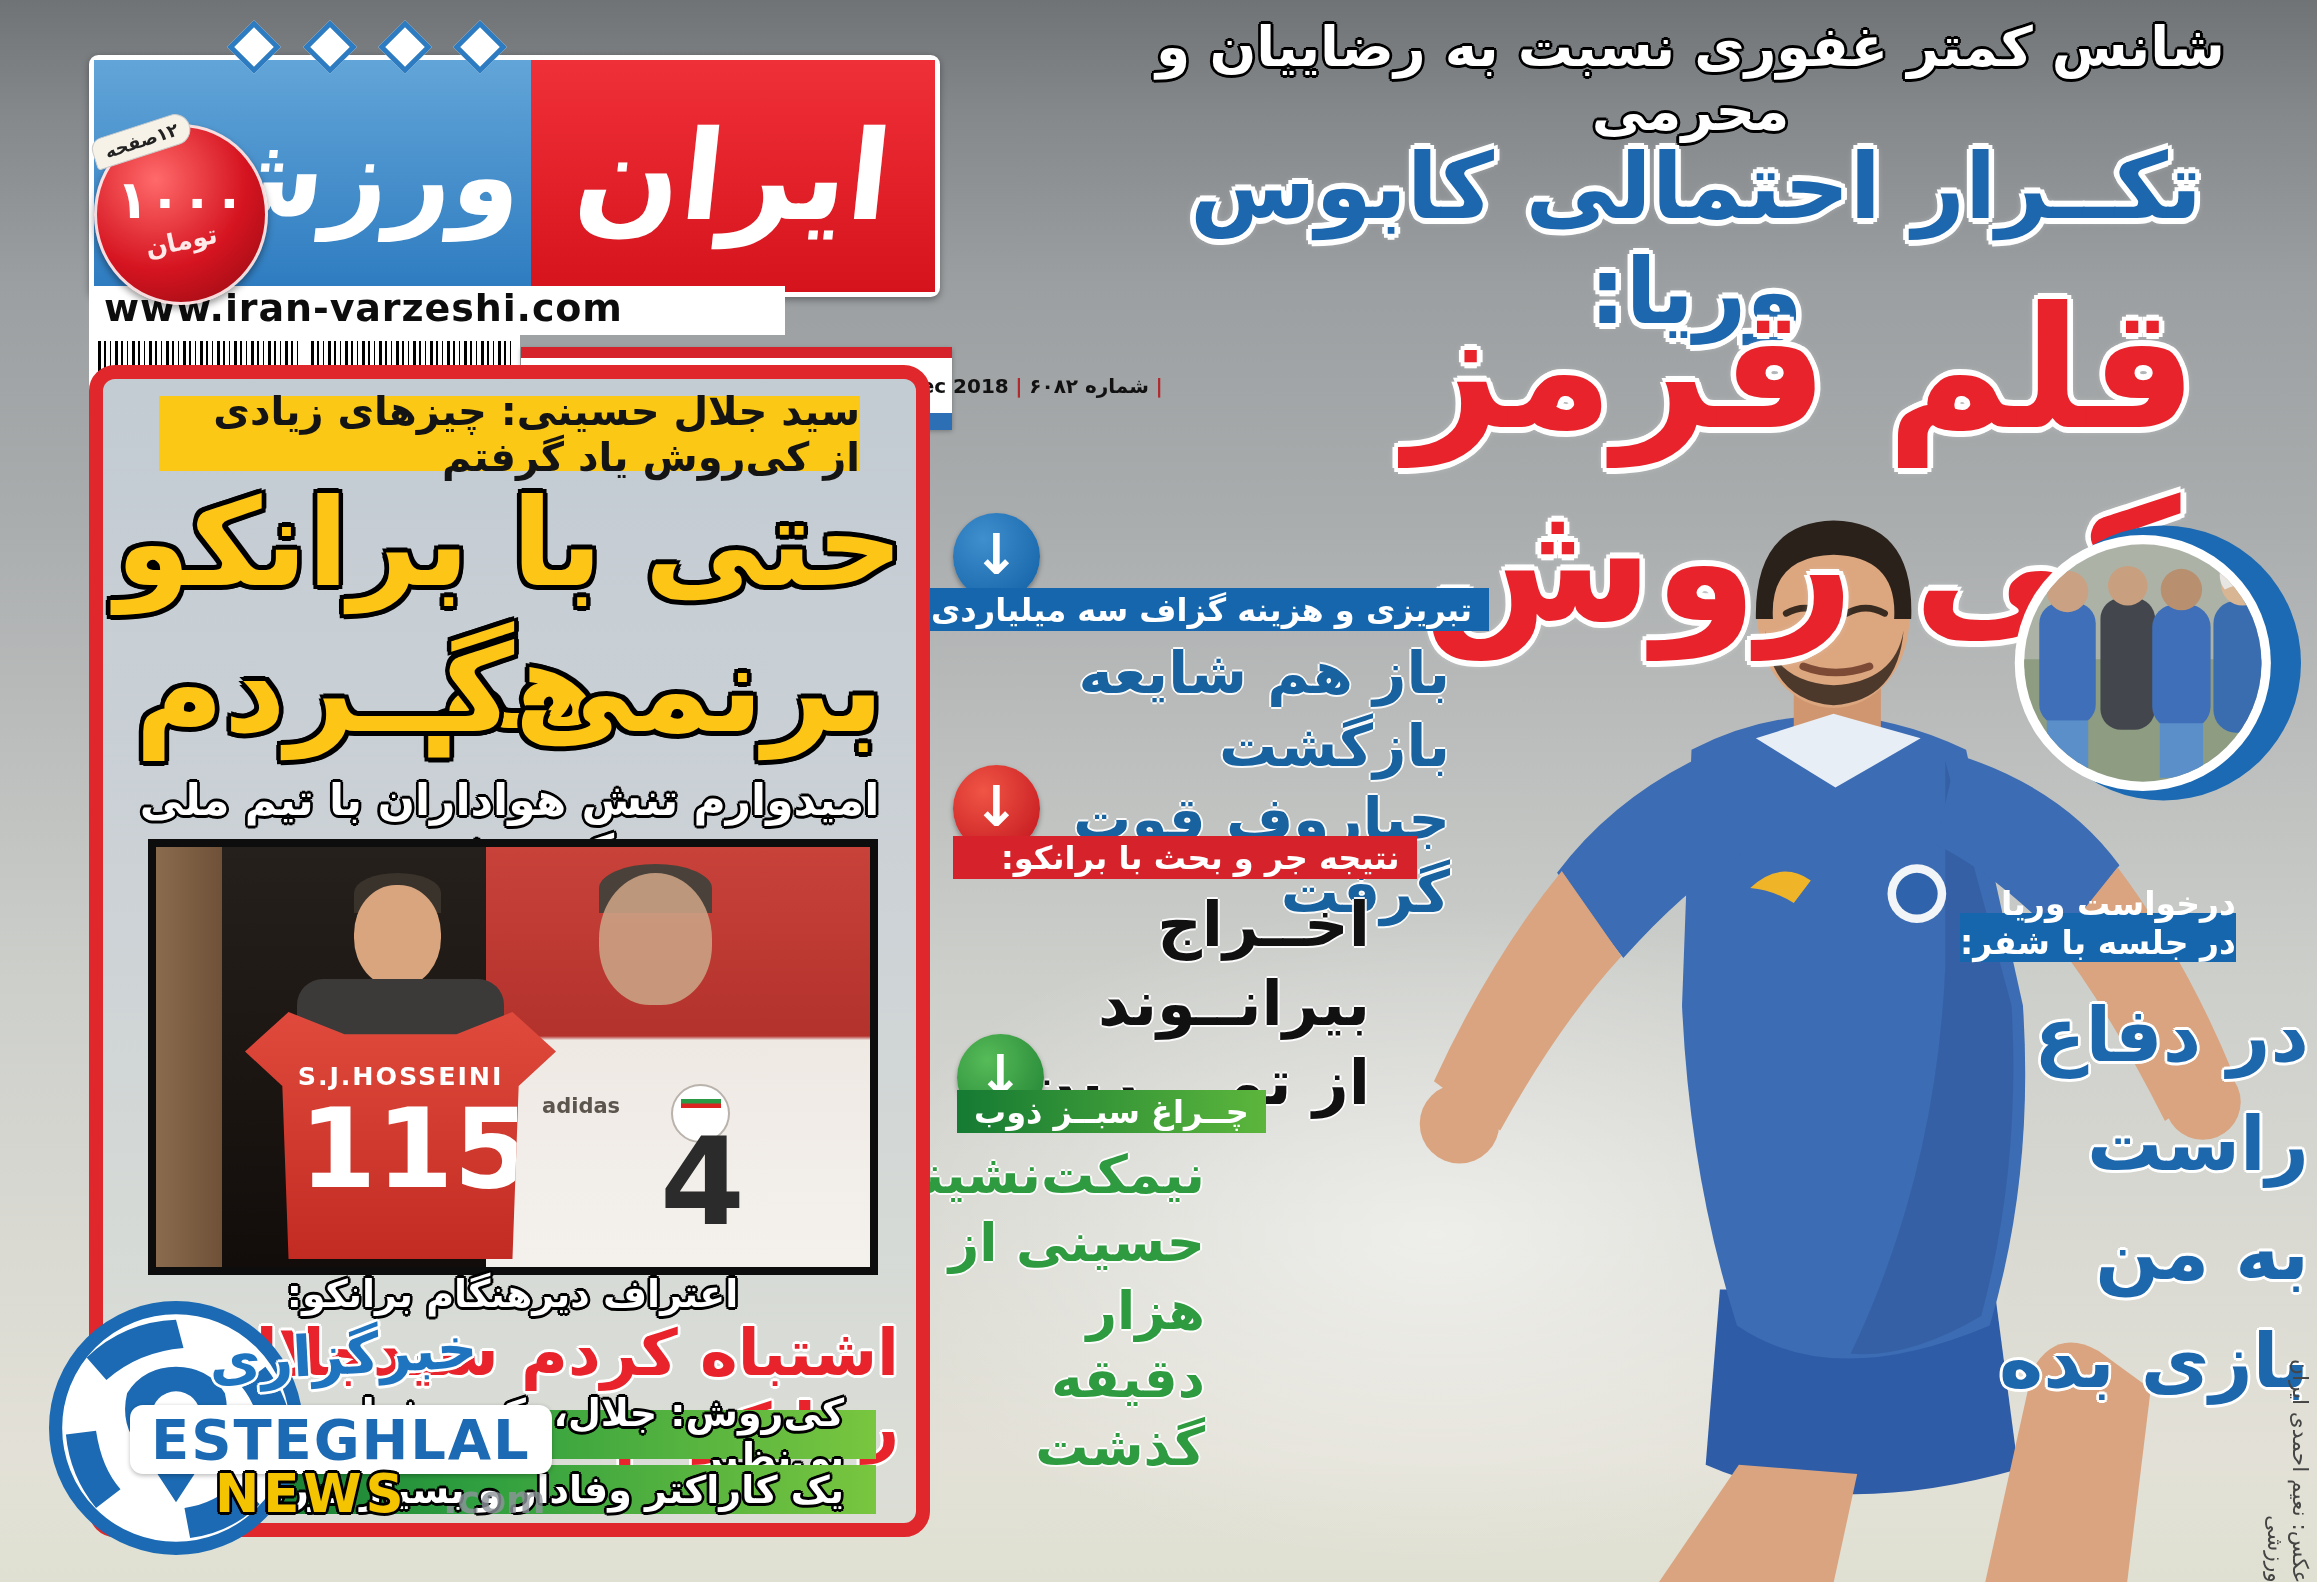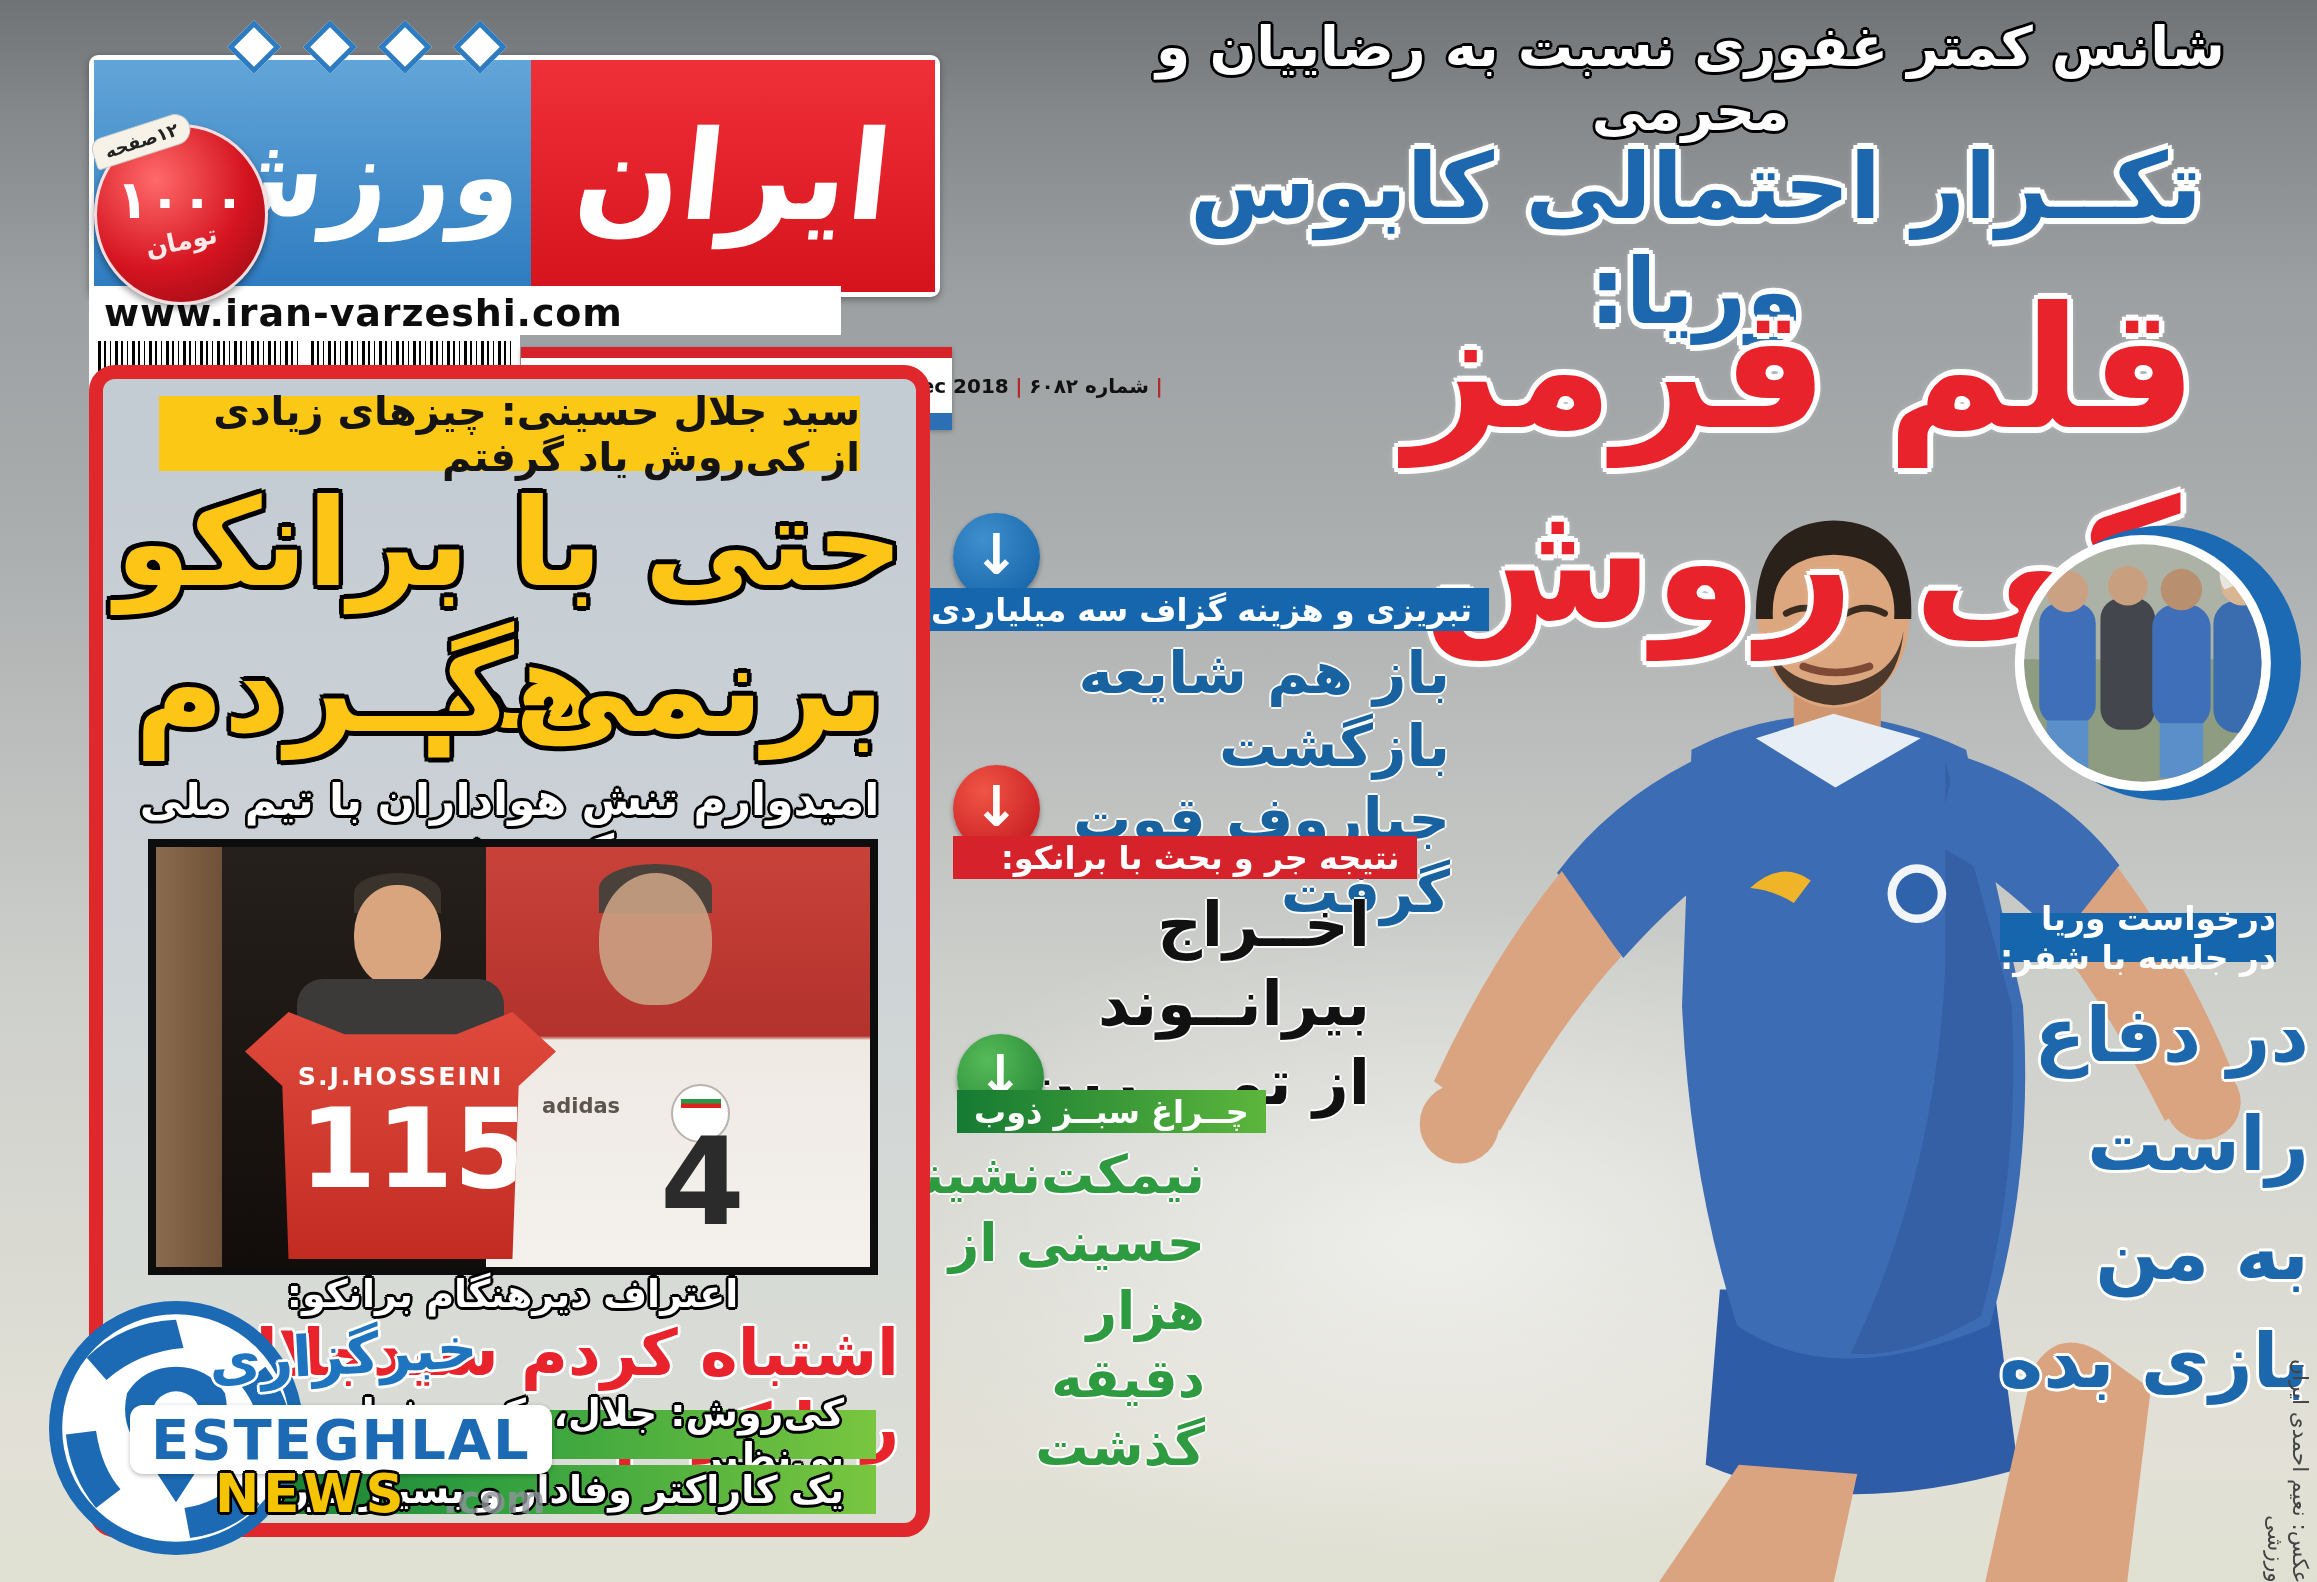--- a/index.html
+++ b/index.html
@@ -26,21 +26,21 @@
   .logo-blue .t{color:#fff;font-size:111px;font-weight:bold;transform:skewX(-6deg);}
   .logo-red .t{color:#fff;font-size:124px;font-weight:bold;transform:skewX(-6deg);}
   .diamond{position:absolute;width:28px;height:28px;background:#fff;border:5.6px solid #2d7bc0;transform:rotate(45deg);top:-32px;}
   .badge{left:94px;top:124px;width:168px;height:175px;border-radius:50%;
      background:radial-gradient(circle at 35% 30%,#ff6a6a,#d51420 55%,#8f0a12);
      border:3.8px solid rgba(255,255,255,.85);z-index:4;display:flex;flex-direction:column;align-items:center;justify-content:center;box-shadow:0 3.8px 7.5px rgba(0,0,0,.4);}
   .badge .fold{position:absolute;top:-1.9px;left:-5.6px;background:#f6f2e7;color:#222;font-size:18px;font-weight:bold;
      padding:3.8px 11.3px;border-radius:13px 17px 17px 3.8px;transform:rotate(-18deg);border:1.9px solid #ccc;}
   .badge .price{color:#fff;font-size:53px;font-weight:bold;line-height:1;}
   .badge .unit{color:#ffe9e9;font-size:25.4px;font-weight:bold;transform:rotate(-12deg);}
-  .webstrip{left:89px;top:286px;width:752px;height:49px;background:#fff;display:flex;align-items:flex-end;}
+  .webstrip{left:89px;top:286px;width:696px;height:49px;background:#fff;display:flex;align-items:flex-start;}
   .webstrip span{font-size:38px;font-weight:bold;color:#0d0d0d;letter-spacing:0.9px;padding-left:15px;}
   .barcodebox{left:89px;top:335px;width:431px;height:105px;background:#fff;display:flex;gap:13px;padding:5.6px 9.4px;box-sizing:border-box;}
   .bc{flex:1;display:flex;flex-direction:column;}
   .bc .bars{flex:1;background:repeating-linear-gradient(90deg,#000 0 2.8px,#fff 2.8px 5.6px,#000 5.6px 7.5px,#fff 7.5px 12.2px,#000 12.2px 13px,#fff 13px 17px);}
   .bc .num{font-family:"DejaVu Sans Mono","Liberation Mono",monospace;font-size:19px;color:#111;text-align:center;padding-top:1.9px;}
   .datestrip{left:521px;top:347px;width:431px;height:83px;display:flex;flex-direction:column;box-shadow:0 1.9px 4.7px rgba(0,0,0,.3);}
   .datestrip .r{height:11.3px;background:#d6232b;}
   .datestrip .w{flex:1;background:#fff;display:flex;align-items:center;justify-content:center;white-space:nowrap;}
   .datestrip .bl{height:17px;background:#2d6fb5;}
   .seg{font-size:20px;font-weight:bold;color:#111;direction:rtl;}
@@ -85,21 +85,21 @@
   .gs1{top:1031px;} .gs2{top:1086px;}
 
   
   .circle{width:87px;height:87px;border-radius:50%;display:flex;align-items:center;justify-content:center;box-shadow:0 2.8px 5.6px rgba(0,0,0,.35);}
   .circle .ar{color:#fff;font-size:56px;font-weight:bold;line-height:1;transform:translateY(-1.9px);}
   .tagbar{display:inline-flex;align-items:center;padding:0 17px;height:43px;}
   .tagbar span{color:#fff;font-size:32px;font-weight:bold;}
   .brief-lines{font-weight:bold;}
 
   
-  .rp-tag{left:2000px;top:913px;width:276px;height:49px;background:#1566ac;display:flex;align-items:center;justify-content:center;z-index:2;}
+  .rp-tag{left:1960px;top:913px;width:276px;height:49px;background:#1566ac;display:flex;align-items:flex-end;justify-content:center;z-index:2;}
   .rp-tag span{color:#fff;font-size:33px;font-weight:bold;}
   .rp-lines{left:1930px;top:981px;width:379px;text-align:right;font-size:75px;font-weight:bold;color:#1d67ad;line-height:1.45;z-index:2;}
 
   
   .inset{left:2011px;top:518px;width:290px;height:290px;z-index:2;}
 
   
   .wm{z-index:10;}
   .wm-fa{left:209px;top:1322px;font-size:56px;font-weight:bold;color:#1f74bf;transform:rotate(-3deg);}
   .wm-en{left:130px;top:1405px;background:#fff;border-radius:13px;padding:1.9px 21px;box-shadow:0 1.9px 4.7px rgba(0,0,0,.25);}

